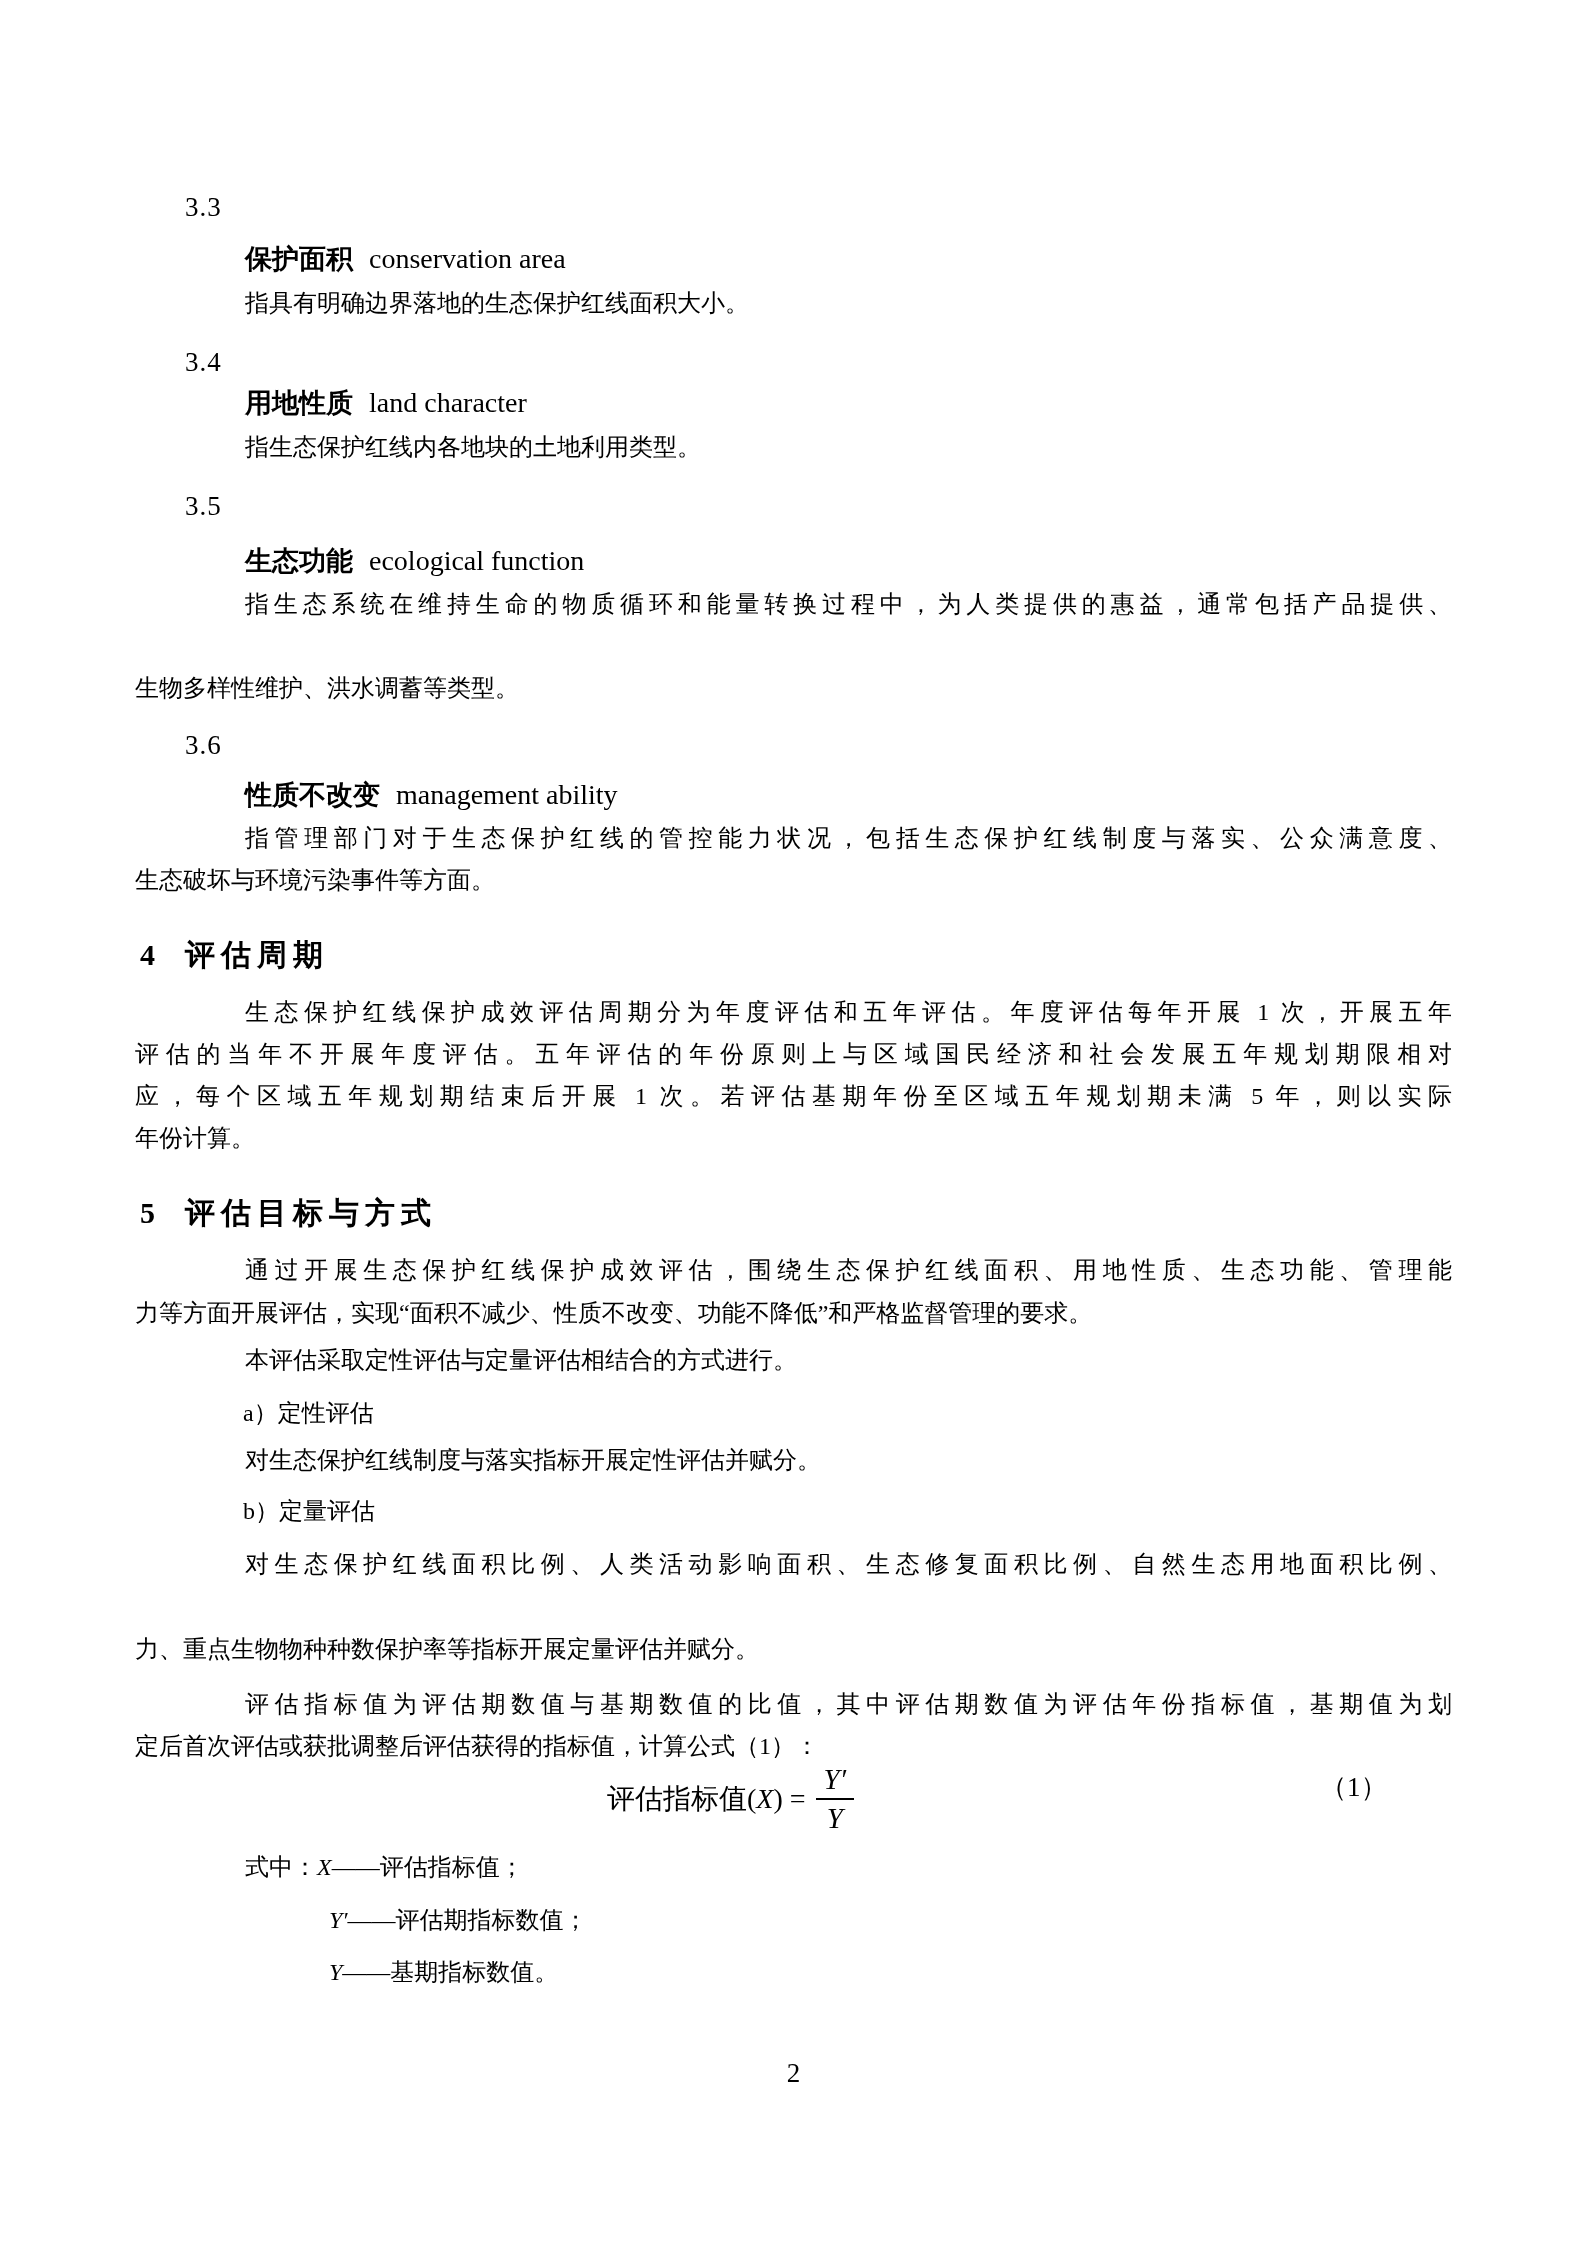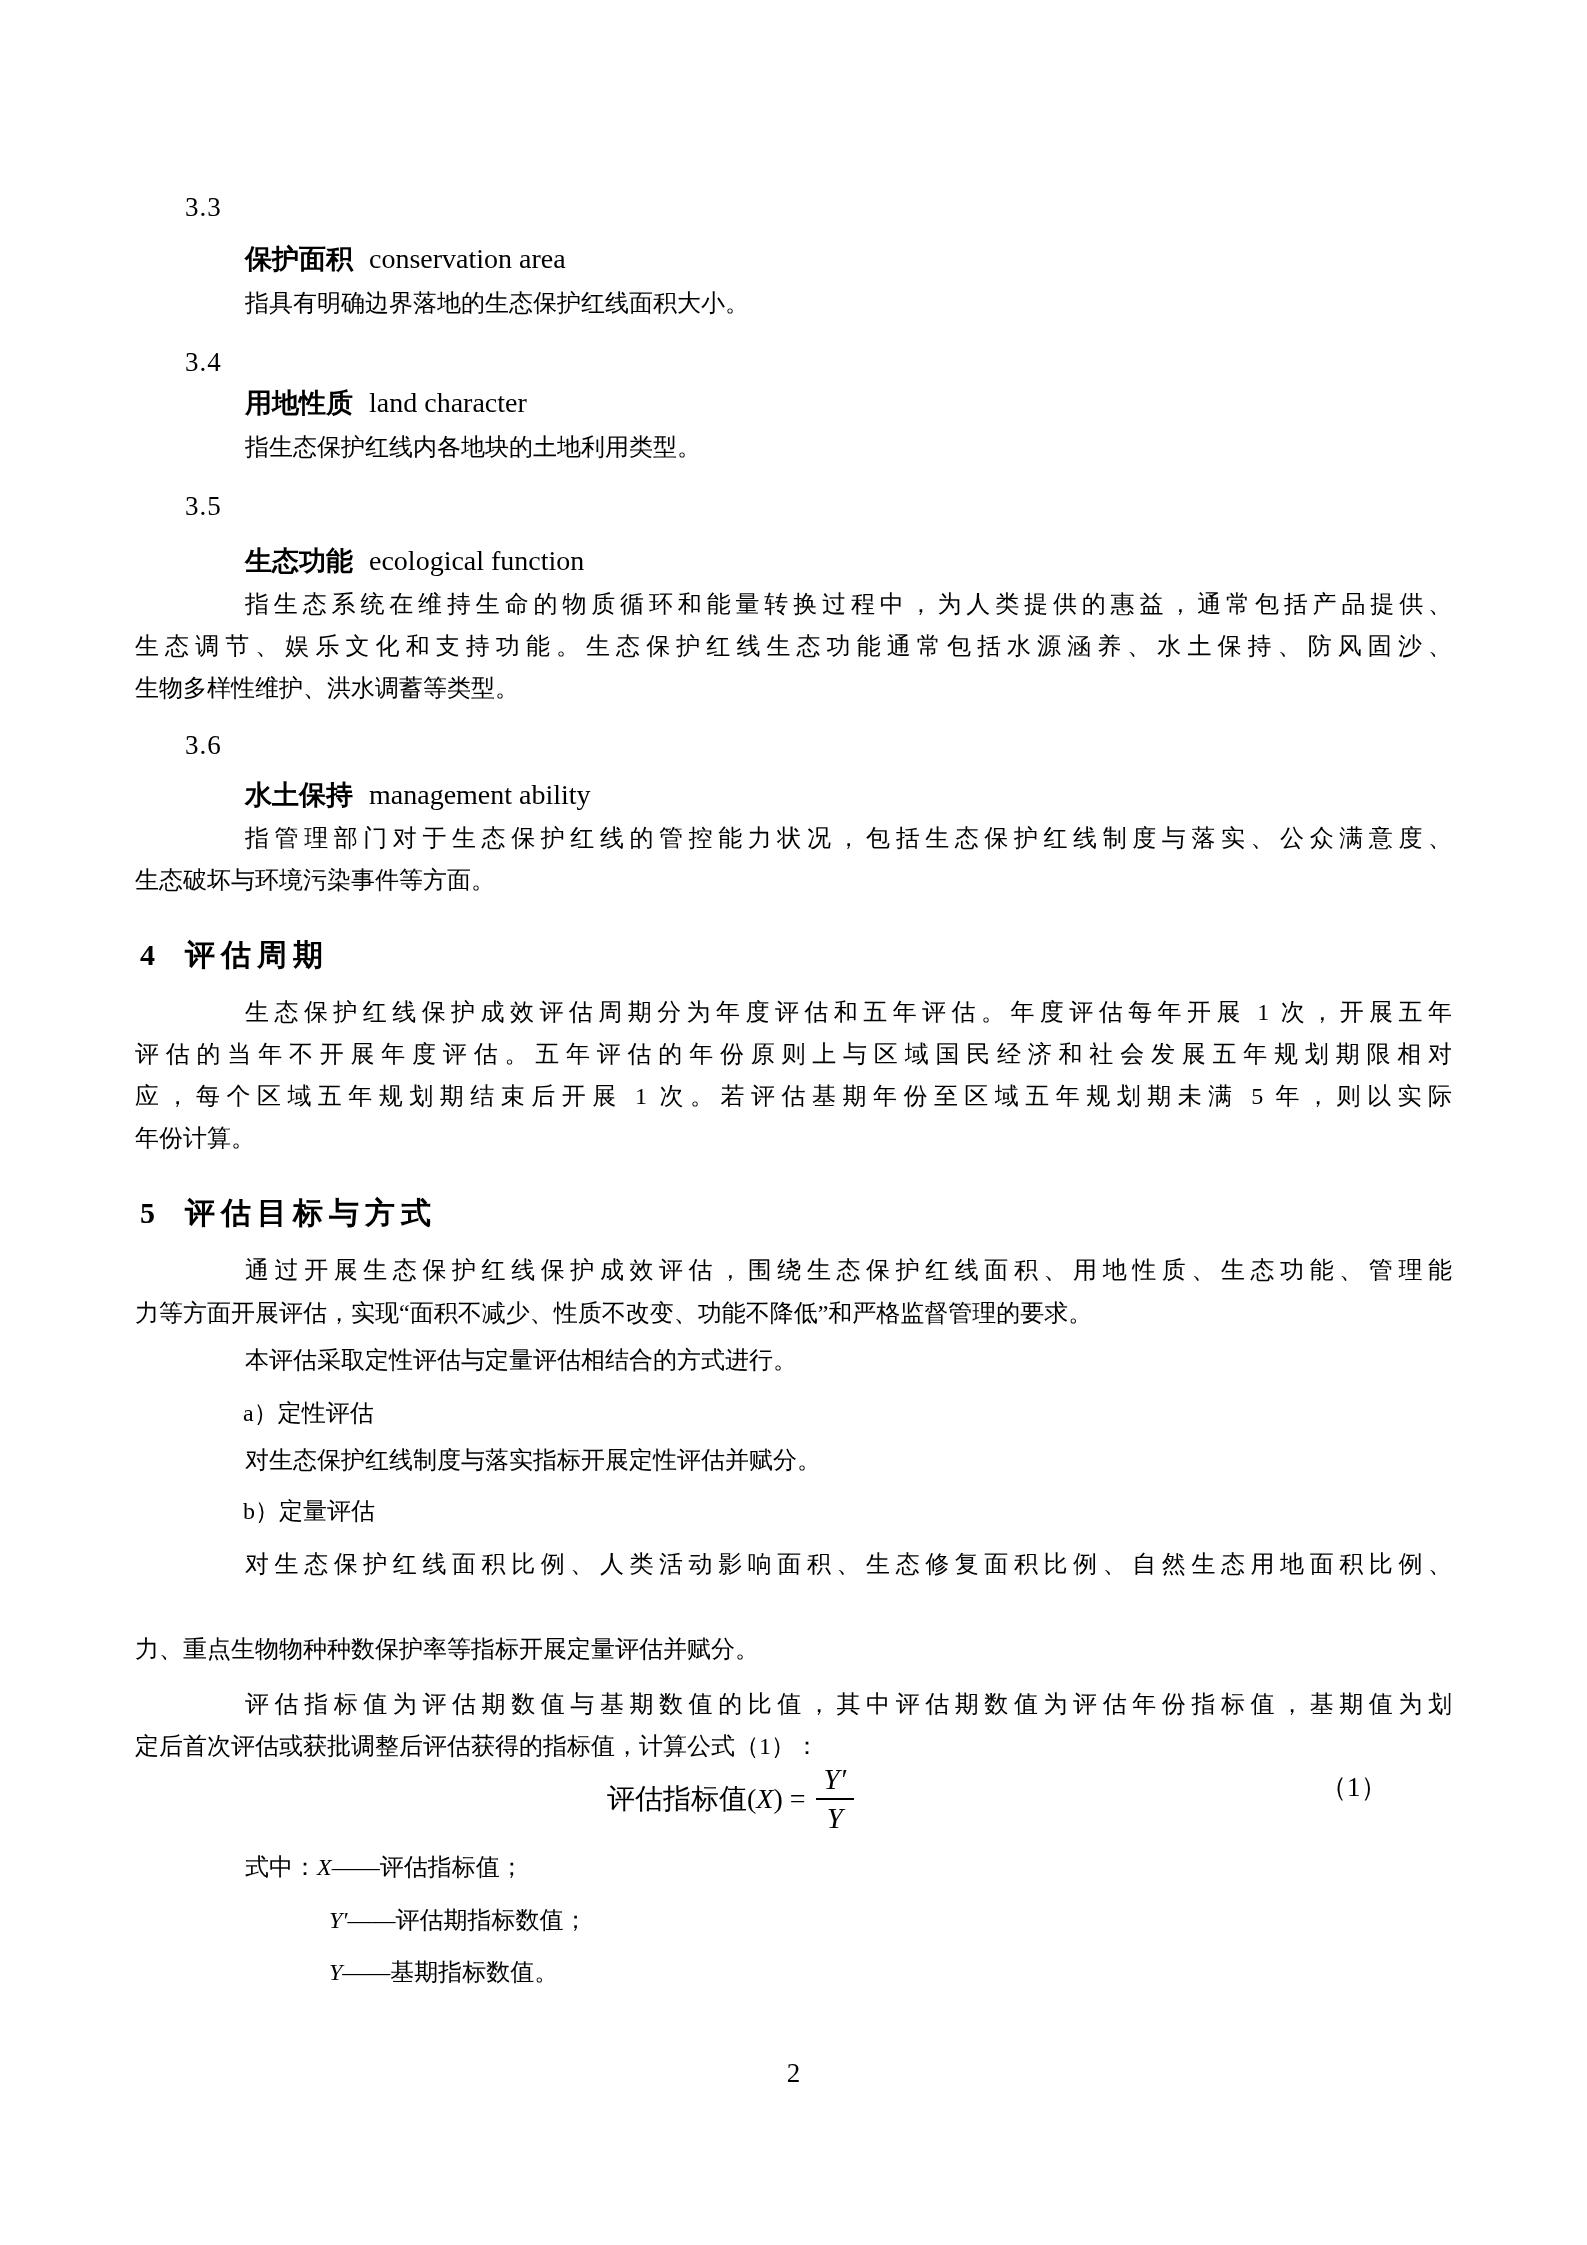--- a/index.html
+++ b/index.html
@@ -59,26 +59,25 @@
   <div class="line" style="top:387px; left:245px;">
     <span class="term-zh">用地性质</span><span class="term-en">land character</span>
   </div>
   <div class="line body-text" style="top:434px; left:245px;">指生态保护红线内各地块的土地利用类型。</div>
 
   <div class="line clause" style="top:491px; left:185px;">3.5</div>
   <div class="line" style="top:545px; left:245px;">
     <span class="term-zh">生态功能</span><span class="term-en">ecological function</span>
   </div>
   <div class="line body-text just w-indent" style="top:592px; left:245px;">指生态系统在维持生命的物质循环和能量转换过程中，为人类提供的惠益，通常包括产品提供、</div>
-  <div class="line body-text just w-flush" style="top:634px; left:135px;">生态调节、娱乐文化和支持功能。生态保护红线生态功能通常包括水源涵养、水土保持、防风固沙、</div>
   <div class="line body-text" style="top:675px; left:135px;">生物多样性维护、洪水调蓄等类型。</div>
 
   <div class="line clause" style="top:730px; left:185px;">3.6</div>
   <div class="line" style="top:779px; left:245px;">
-    <span class="term-zh">水土保持</span><span class="term-en">management ability</span>
+    <span class="term-zh">性质不改变</span><span class="term-en">management ability</span>
   </div>
   <div class="line body-text just w-indent" style="top:826px; left:245px;">指管理部门对于生态保护红线的管控能力状况，包括生态保护红线制度与落实、公众满意度、</div>
   <div class="line body-text" style="top:867px; left:135px;">生态破坏与环境污染事件等方面。</div>
 
   <div class="line heading" style="top:938px; left:140px;">
     <span class="h-num serif">4</span><span class="h-title">评估周期</span>
   </div>
   <div class="line body-text just w-indent" style="top:1000px; left:245px;">生态保护红线保护成效评估周期分为年度评估和五年评估。年度评估每年开展 1 次，开展五年</div>
   <div class="line body-text just w-flush" style="top:1042px; left:135px;">评估的当年不开展年度评估。五年评估的年份原则上与区域国民经济和社会发展五年规划期限相对</div>
   <div class="line body-text just w-flush" style="top:1084px; left:135px;">应，每个区域五年规划期结束后开展 1 次。若评估基期年份至区域五年规划期未满 5 年，则以实际</div>

